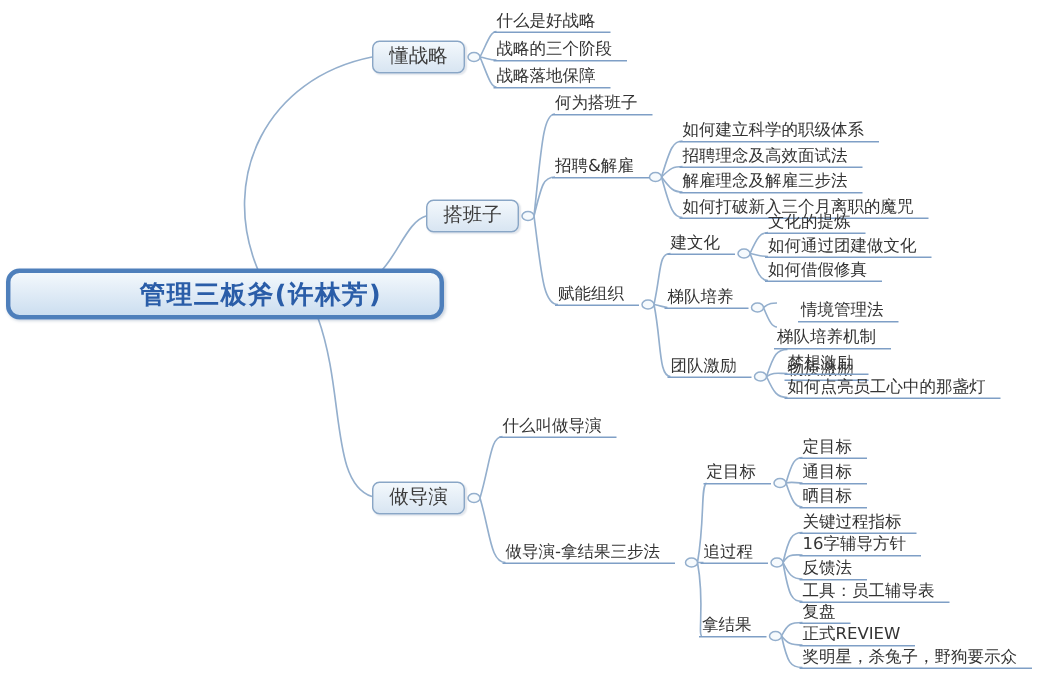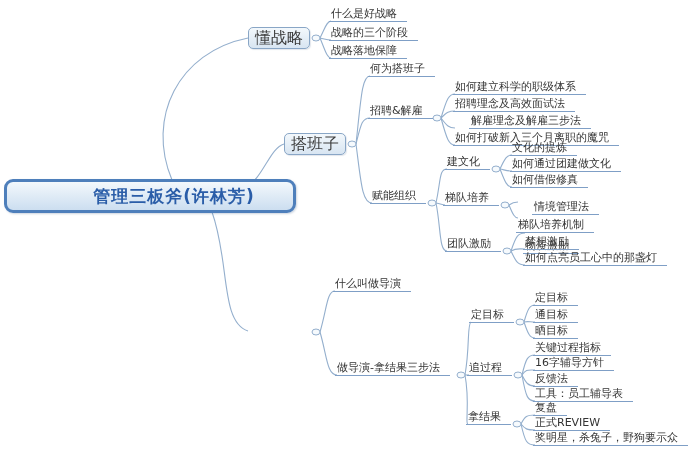--- a/index.html
+++ b/index.html
@@ -17,21 +17,21 @@
     background:linear-gradient(#f3f8fc,#ccdef0);
     color:#2a5da8; font-weight:bold; font-size:17px; letter-spacing:1px;
     display:flex; align-items:center; justify-content:center;
     box-shadow:1px 1px 2px rgba(60,90,130,.25);
     padding-left:48px;
   }
   .box {
     position:absolute; width:60px; height:20px; line-height:20px;
     text-align:center; border:1px solid #89a6c6; border-radius:5px;
     background:linear-gradient(#f3f8fc,#d8e5f2);
-    color:#3c3c3c; font-size:16px; white-space:nowrap;
+    color:#3c3c3c; font-size:13px; white-space:nowrap;
     box-shadow:1px 1px 1px rgba(60,90,130,.15);
   }
   .txt {
     position:absolute; color:#333; font-size:11px; line-height:13px;
     padding:0 10px 1px 2px; border-bottom:1px solid #7f9fc6; white-space:nowrap;
   }
 </style>
 </head>
 <body>
 
@@ -102,32 +102,33 @@
     <ellipse cx="461" cy="375" rx="4" ry="3"></ellipse>
     <ellipse cx="520" cy="322" rx="4" ry="3"></ellipse>
     <ellipse cx="518" cy="375" rx="4" ry="3"></ellipse>
     <ellipse cx="517" cy="424" rx="4" ry="3"></ellipse>
   </svg>
 
   <div class="root-node">管理三板斧(许林芳)</div>
 
   <div class="box" style="left:248px;top:27px;">懂战略</div>
   <div class="box" style="left:284px;top:133px;">搭班子</div>
+  <div class="box" style="left:248px;top:321px;">做导演</div>
 
   <div class="txt" style="left:329px;top:7px;">什么是好战略</div>
   <div class="txt" style="left:329px;top:26px;">战略的三个阶段</div>
   <div class="txt" style="left:329px;top:44px;">战略落地保障</div>
 
   <div class="txt" style="left:368px;top:62px;">何为搭班子</div>
   <div class="txt" style="left:368px;top:104px;">招聘&amp;解雇</div>
   <div class="txt" style="left:370px;top:189px;">赋能组织</div>
 
   <div class="txt" style="left:453px;top:80px;">如何建立科学的职级体系</div>
   <div class="txt" style="left:453px;top:97px;">招聘理念及高效面试法</div>
-  <div class="txt" style="left:453px;top:114px;margin-left:16px;">解雇理念及解雇三步法</div>
+  <div class="txt" style="left:453px;top:114px;">解雇理念及解雇三步法</div>
   <div class="txt" style="left:453px;top:131px;">如何打破新入三个月离职的魔咒</div>
 
   <div class="txt" style="left:445px;top:155px;">建文化</div>
   <div class="txt" style="left:443px;top:191px;">梯队培养</div>
   <div class="txt" style="left:445px;top:237px;">团队激励</div>
 
   <div class="txt" style="left:510px;top:141px;">文化的提炼</div>
   <div class="txt" style="left:510px;top:157px;">如何通过团建做文化</div>
   <div class="txt" style="left:510px;top:173px;">如何借假修真</div>
 

